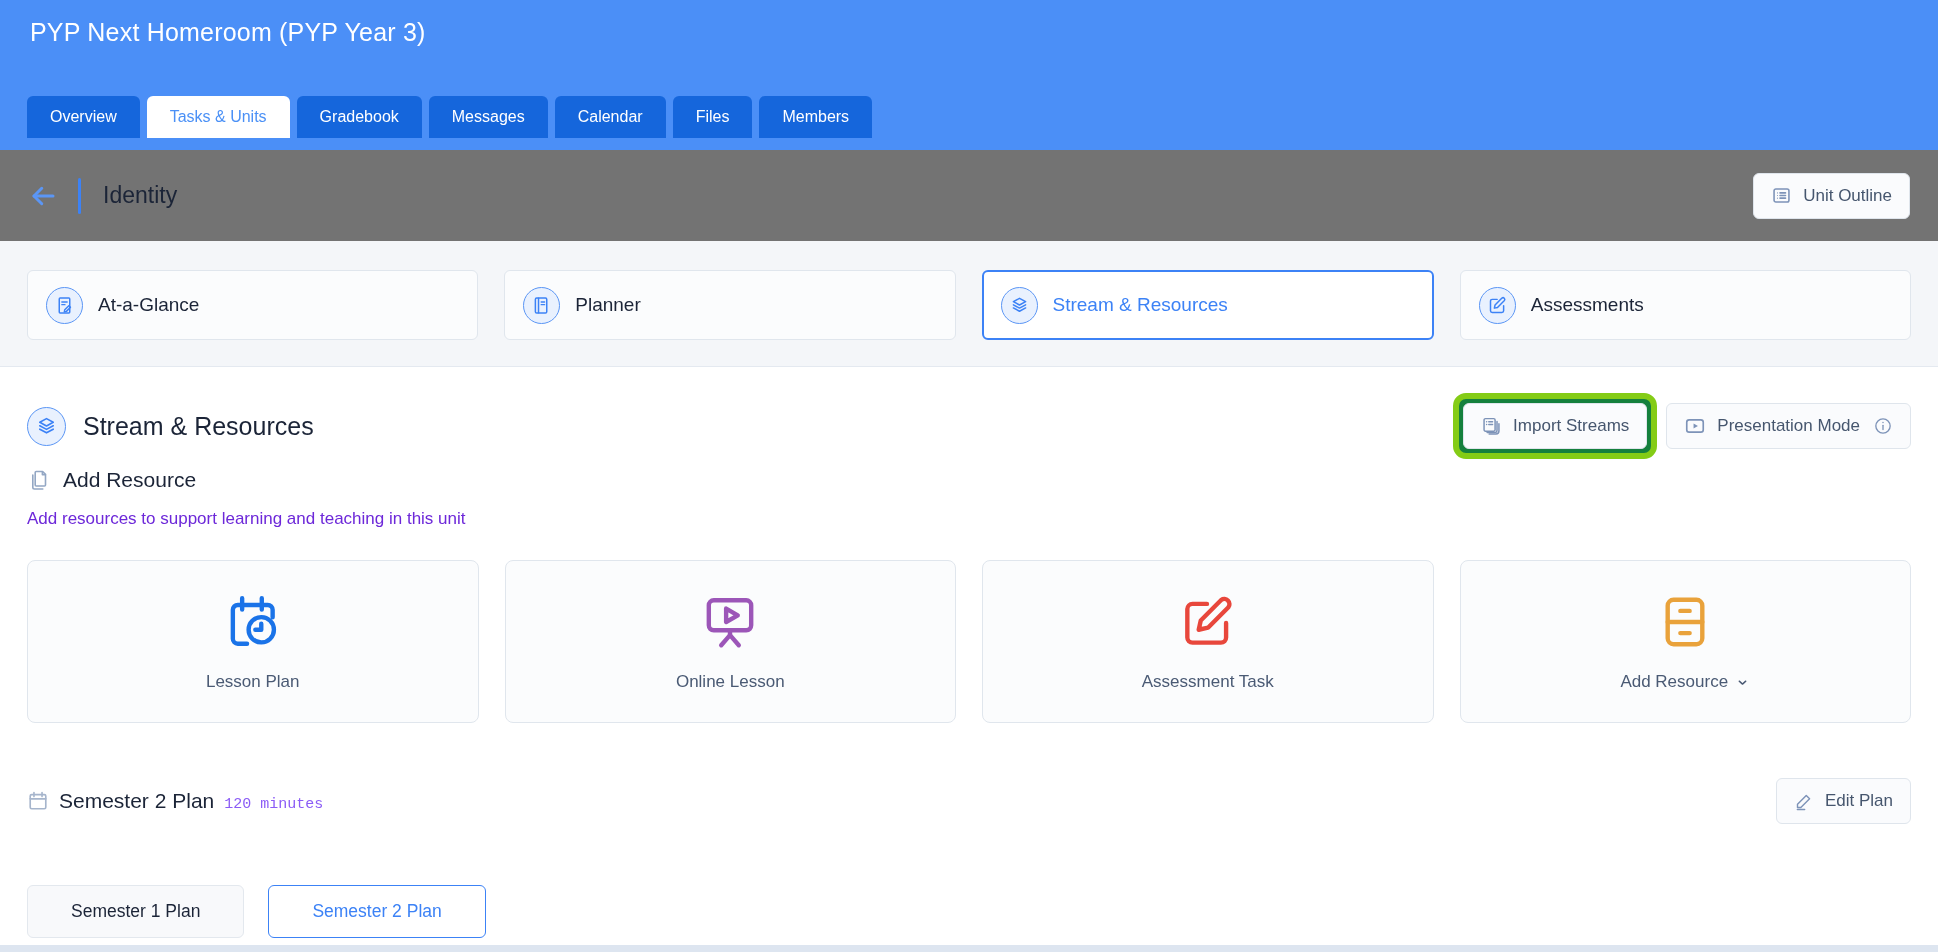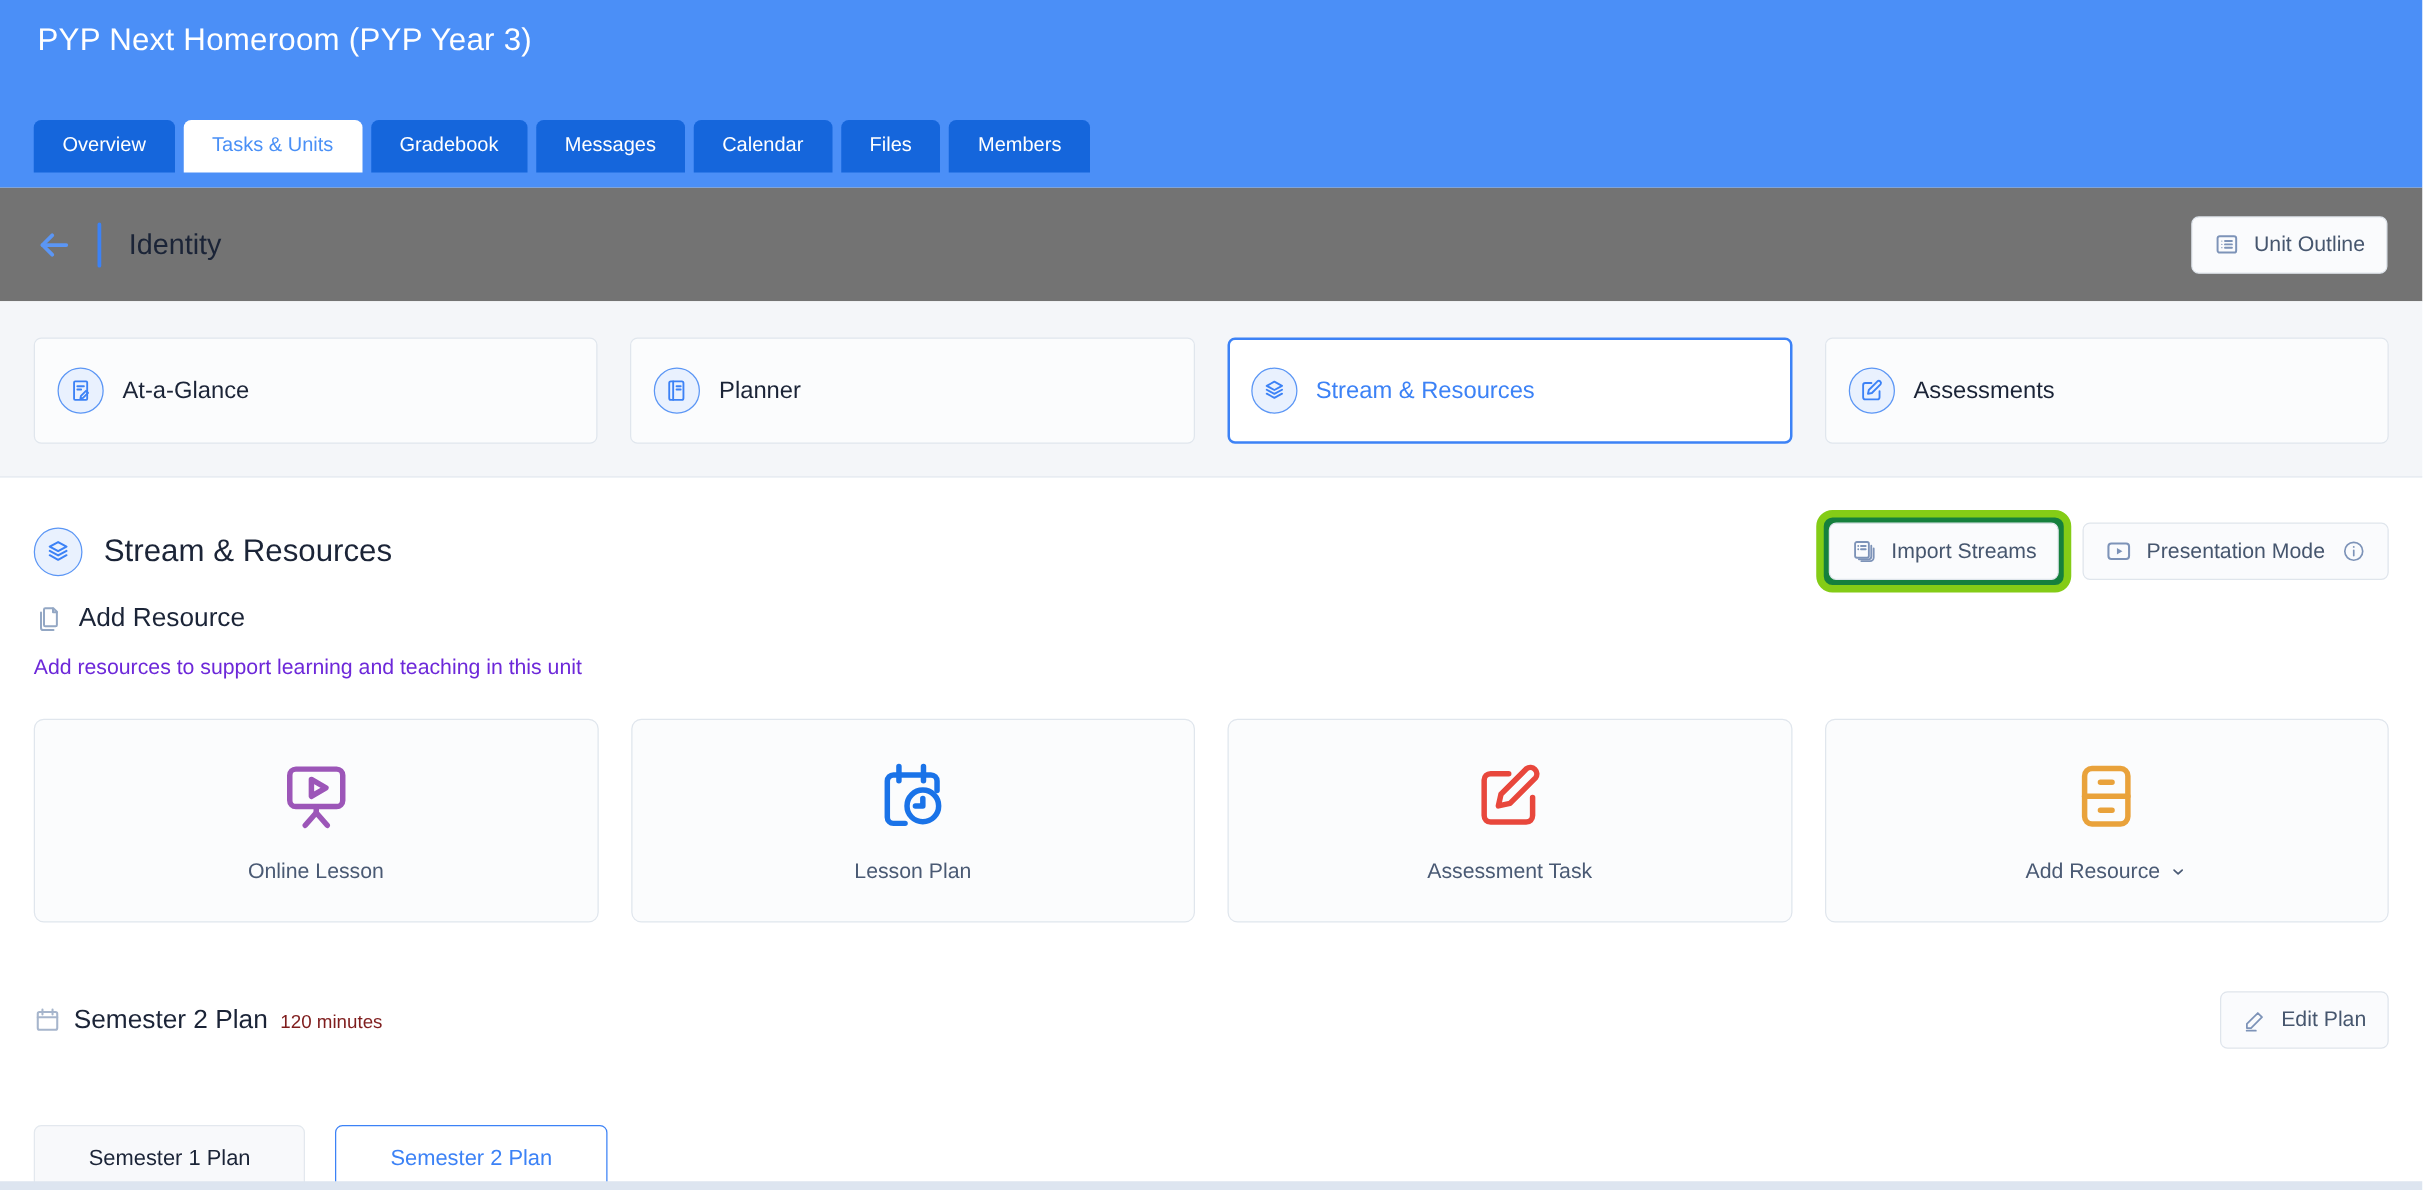--- a/index.html
+++ b/index.html
@@ -90,21 +90,21 @@
     border-bottom: 1px solid #e4e9f0;
     padding: 29px 27px 26px 27px;
     display: flex;
     gap: 26px;
   }
   .section-tab {
     flex: 1;
     background: #fbfcfd;
     border: 1px solid #e0e6ed;
     border-radius: 6px;
-    height: 85px;
+    height: 70px;
     display: flex;
     align-items: center;
     gap: 15px;
     padding-left: 18px;
     font-size: 19px;
     color: #1b2437;
     cursor: pointer;
   }
   .section-tab.active {
     background: #ffffff;
@@ -171,21 +171,21 @@
     display: flex;
     align-items: center;
     gap: 7px;
   }
   .res-card .chev { color: #4a5a74; display: inline-flex; }
 
   .plan-row { display: flex; align-items: center; margin-top: 55px; }
   .plan-title-wrap { display: flex; align-items: baseline; gap: 10px; }
   .plan-cal { color: #a6b5cc; display: inline-flex; align-self: center; }
   .plan-title { font-size: 21px; color: #1b2437; font-weight: 500; }
-  .plan-duration { font-size: 15px; color: #7f1d1d; }
+  .plan-duration { font-size: 15px; color: #8b5cf6; font-family: Liberation Mono, monospace; }
   .edit-btn .icn { color: #7d93b8; }
 
   .plan-tabs { display: flex; gap: 24px; margin-top: 61px; }
   .plan-tab {
     height: 53px;
     line-height: 51px;
     padding: 0 43px;
     border-radius: 6px;
     font-size: 17.5px;
     background: #f8f9fb;
@@ -345,43 +345,43 @@
             <path d="M15.4 3.7v3h3"></path>
             <path d="M5.8 7v12.3c0 .9.8 1.7 1.7 1.7h8.3"></path>
           </svg>
         </span>
       <span>Add Resource</span>
     </div>
     <div class="add-resource-desc">Add resources to support learning and teaching in this unit</div>
 
     <div class="cards">
         <div class="res-card">
+          <span class="icn" style="color: rgb(26, 115, 232);">
+            <svg width="62" height="62" viewBox="0 0 24 24" fill="none" stroke="currentColor" stroke-width="1.7" stroke-linecap="round" stroke-linejoin="round">
+              <path d="M7.8 2.8v4.4M15.4 2.8v4.4"></path>
+              <path d="M19.6 10.2V7.3a1.9 1.9 0 0 0-1.9-1.9H6.1a1.9 1.9 0 0 0-1.9 1.9v11.2a1.9 1.9 0 0 0 1.9 1.9h3.6"></path>
+              <circle cx="15.2" cy="15" r="4.9"></circle>
+              <path d="M15.2 12.7V15h-2.3"></path>
+            </svg>
+          </span>
+          <span class="card-label">
+            <span>Lesson Plan</span>
+          </span>
+        </div>
+        <div class="res-card">
           <span class="icn" style="color: rgb(156, 86, 184);">
             <svg width="62" height="62" viewBox="0 0 24 24" fill="none" stroke="currentColor" stroke-width="1.7" stroke-linecap="round" stroke-linejoin="round">
               <rect x="3.8" y="3.6" width="16.4" height="11.6" rx="1.9"></rect>
               <path d="M10.5 6.8l4.5 2.6-4.5 2.6z"></path>
               <path d="M12 15.4v2"></path>
               <path d="M8.6 21l3.4-3.9 3.4 3.9"></path>
             </svg>
           </span>
           <span class="card-label">
             <span>Online Lesson</span>
-          </span>
-        </div>
-        <div class="res-card">
-          <span class="icn" style="color: rgb(26, 115, 232);">
-            <svg width="62" height="62" viewBox="0 0 24 24" fill="none" stroke="currentColor" stroke-width="1.7" stroke-linecap="round" stroke-linejoin="round">
-              <path d="M7.8 2.8v4.4M15.4 2.8v4.4"></path>
-              <path d="M19.6 10.2V7.3a1.9 1.9 0 0 0-1.9-1.9H6.1a1.9 1.9 0 0 0-1.9 1.9v11.2a1.9 1.9 0 0 0 1.9 1.9h3.6"></path>
-              <circle cx="15.2" cy="15" r="4.9"></circle>
-              <path d="M15.2 12.7V15h-2.3"></path>
-            </svg>
-          </span>
-          <span class="card-label">
-            <span>Lesson Plan</span>
           </span>
         </div>
         <div class="res-card">
           <span class="icn" style="color: rgb(232, 71, 60);">
             <svg width="62" height="62" viewBox="0 0 24 24" fill="none" stroke="currentColor" stroke-width="1.7" stroke-linecap="round" stroke-linejoin="round">
               <path d="M11.6 5H6a2 2 0 0 0-2 2v11a2 2 0 0 0 2 2h11a2 2 0 0 0 2-2v-5.6"></path>
               <path d="M17.1 3.5a2 2 0 0 1 2.8 2.8L12 14.2l-3.6.8.8-3.6z"></path>
             </svg>
           </span>
           <span class="card-label">

